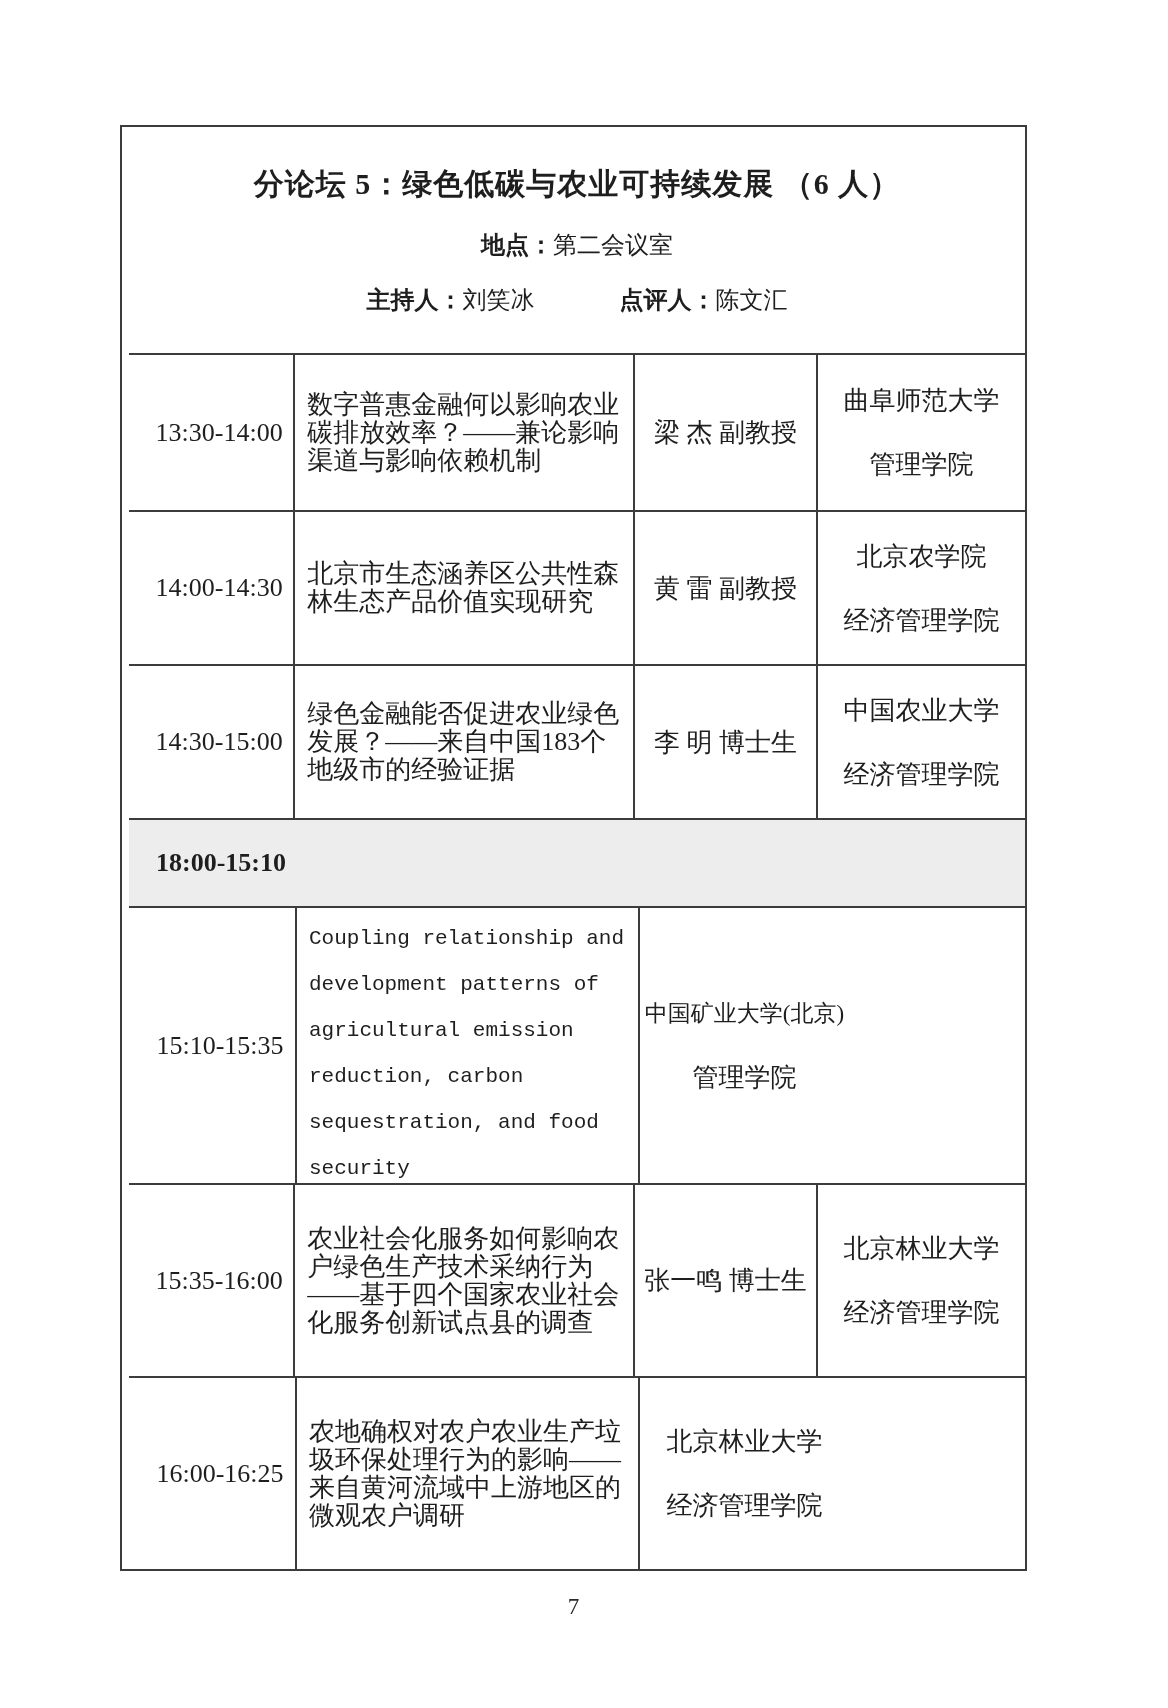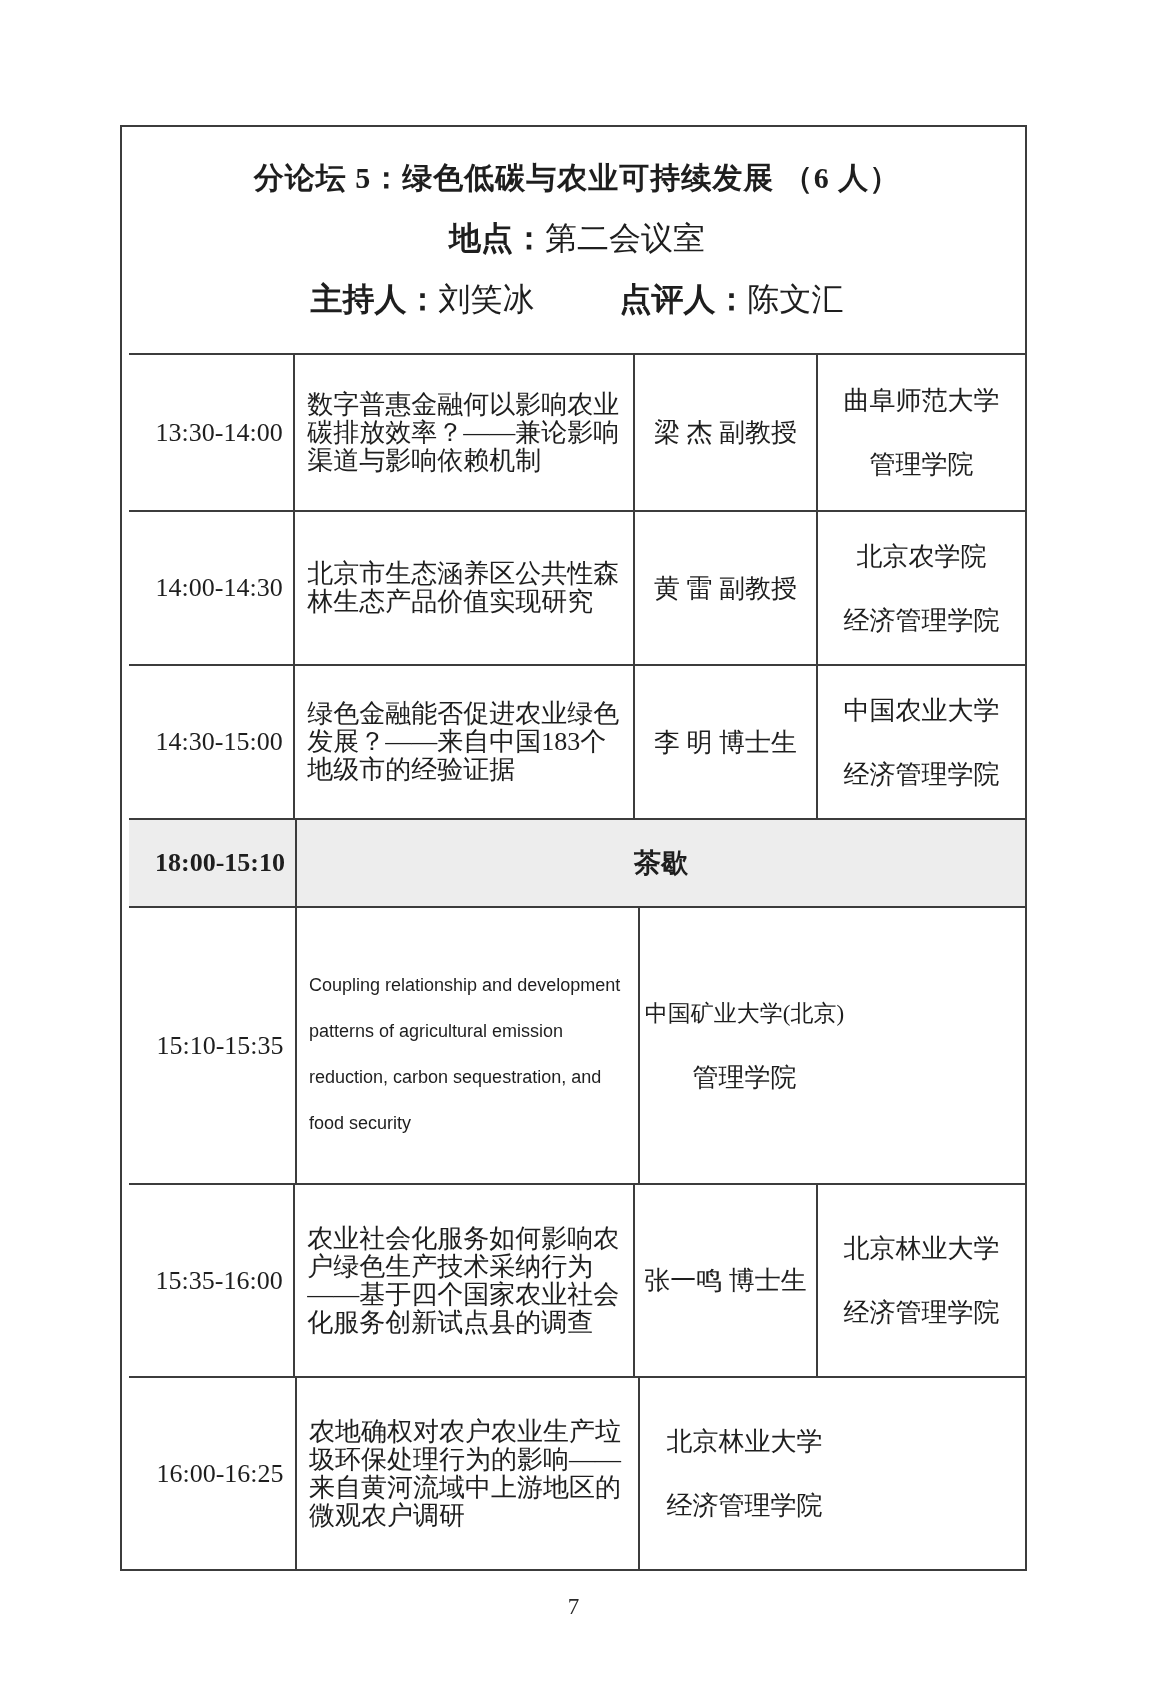--- a/index.html
+++ b/index.html
@@ -40,38 +40,38 @@
   .header-cell {
     height: 226px;
     display: flex;
     flex-direction: column;
     justify-content: space-evenly;
     align-items: center;
     text-align: center;
     padding: 14px 0;
   }
   .forum-title { font-size: 30px; font-weight: bold; letter-spacing: 1px; }
-  .sub-line { font-size: 32px; }
+  .sub-line { font-size: 24px; }
   .sub-line .lbl { font-weight: bold; }
   .host-gap { margin-left: 85px; }
 
   
   .r1 { height: 157px; }
   .r2 { height: 154px; }
   .r3 { height: 154px; }
   .rbreak { height: 88px; background: #ededed; }
   .r4 { height: 277px; }
   .r5 { height: 193px; }
   .r6 { height: 191px; }
 
   .time-text { font-size: 26px; margin-left: 16px; }
   .title-text { font-size: 26px; line-height: 28px; text-align: left; }
   .title-text.en {
-    font-family: Liberation Sans, sans-serif;
-    font-size: 18px;
+    font-family: Liberation Mono, monospace;
+    font-size: 21px;
     line-height: 46px;
     letter-spacing: 0px;
     margin-top: 16px;
   }
   .pres-text { font-size: 26px; text-align: center; }
   .affil-line { font-size: 26px; line-height: 31px; white-space: nowrap; }
   .affil-gap { margin-top: 33px; }
 
   .break-time { font-weight: bold; }
   .break-cell {
@@ -156,23 +156,20 @@
       <div class="cell col-affil">
         <div class="affil-line fit">中国农业大学</div>
         <div class="affil-line affil-gap fit">经济管理学院</div>
       </div>
     </div>
 
     <div class="row rbreak">
       <div class="cell col-time">
         <div class="time-text break-time">18:00-15:10</div>
       </div>
-      <div class="cell break-cell">
-        <div class="break-text">茶歇</div>
-      </div>
     </div>
 
     <div class="row r4">
       <div class="cell col-time">
         <div class="time-text">15:10-15:35</div>
       </div>
       <div class="cell col-title">
         <div class="title-text en">Coupling relationship and development patterns of agricultural emission reduction, carbon sequestration, and food security</div>
       </div>
       <div class="cell col-affil">

